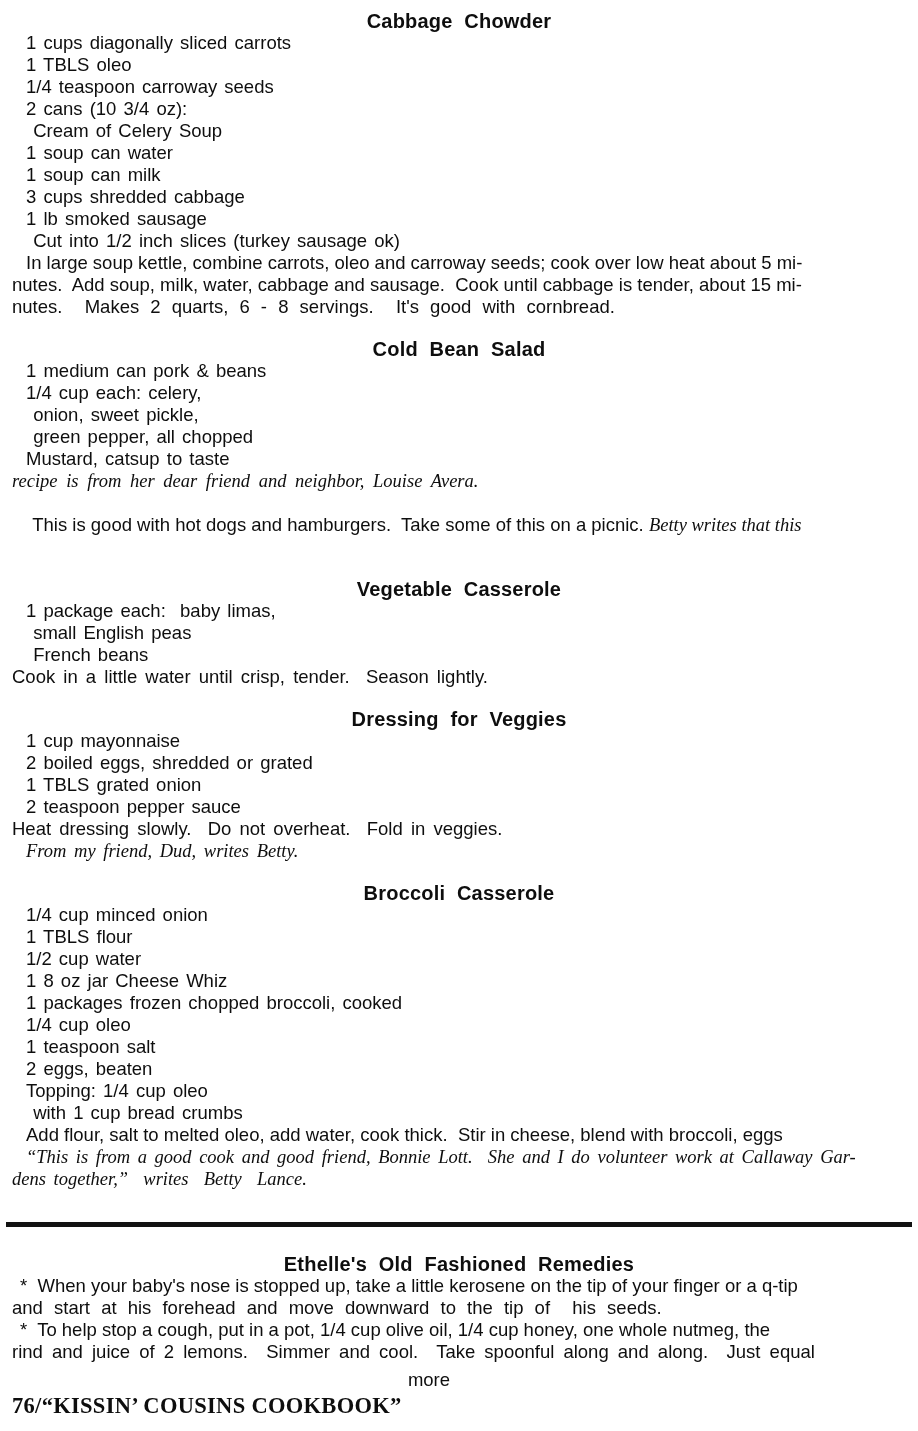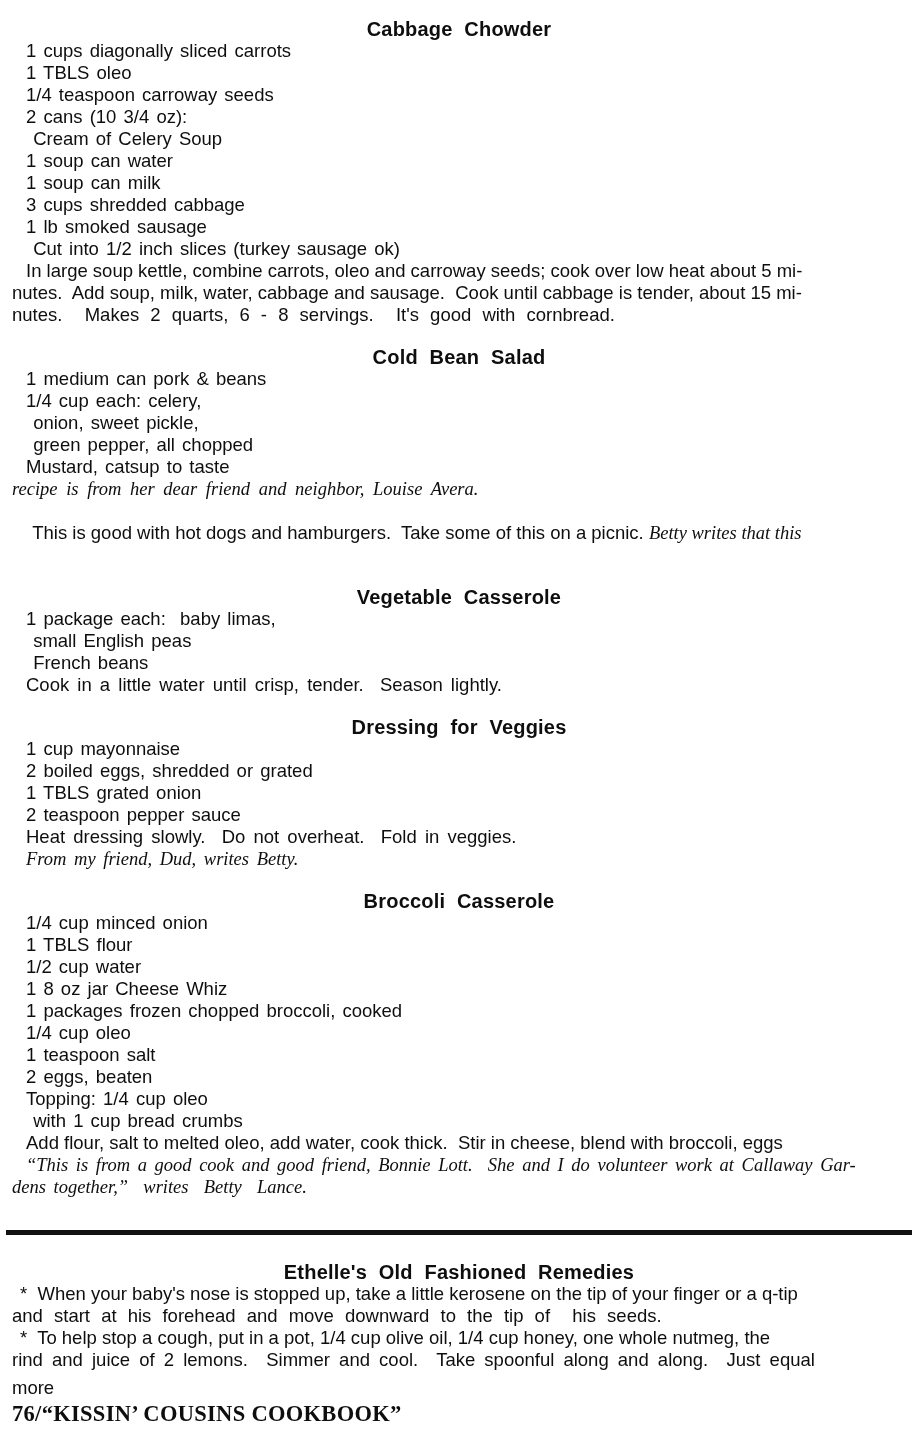--- a/index.html
+++ b/index.html
@@ -10,31 +10,31 @@
     font-size:18.5px;line-height:22px;
     padding:2px 12px 0 12px;box-sizing:border-box;
     overflow:hidden;
     -webkit-font-smoothing:antialiased;
   }
   .recipe-title{
     font-size:20px;font-weight:700;text-align:center;
     word-spacing:6px;letter-spacing:.2px;
     margin:20px 0 0 0;line-height:22px;
   }
-  .first .recipe-title{margin-top:16px;}
+  .first .recipe-title{margin-top:8px;}
   .ing{white-space:pre;margin-left:14px;word-spacing:2px;}
   .line{white-space:pre;}
   .ind{text-indent:14px;}
   .wide{word-spacing:6px;}
   .midwide{word-spacing:4px;}
   .it{font-family:"Liberation Serif",serif;font-style:italic;}
   .it-line{font-family:"Liberation Serif",serif;font-style:italic;white-space:pre;word-spacing:3px;}
-  .dir-inline{white-space:pre;margin-left:14px;word-spacing:3px;}
+  .dir-inline{white-space:pre;word-spacing:3px;}
   .divider{height:5px;background:#121212;margin:32px -6px 26px -6px;}
-  .more-row{text-align:left;padding-right:60px;margin-top:6px;}
+  .more-row{text-align:center;padding-right:60px;margin-top:6px;}
   .footer-row{
     font-family:"Liberation Serif",serif;font-weight:700;
     font-size:22.5px;letter-spacing:.3px;margin-top:2px;line-height:26px;
   }
 </style>
 </head>
 <body>
 
 <section class="first">
   <h2 class="recipe-title">Cabbage Chowder</h2>

